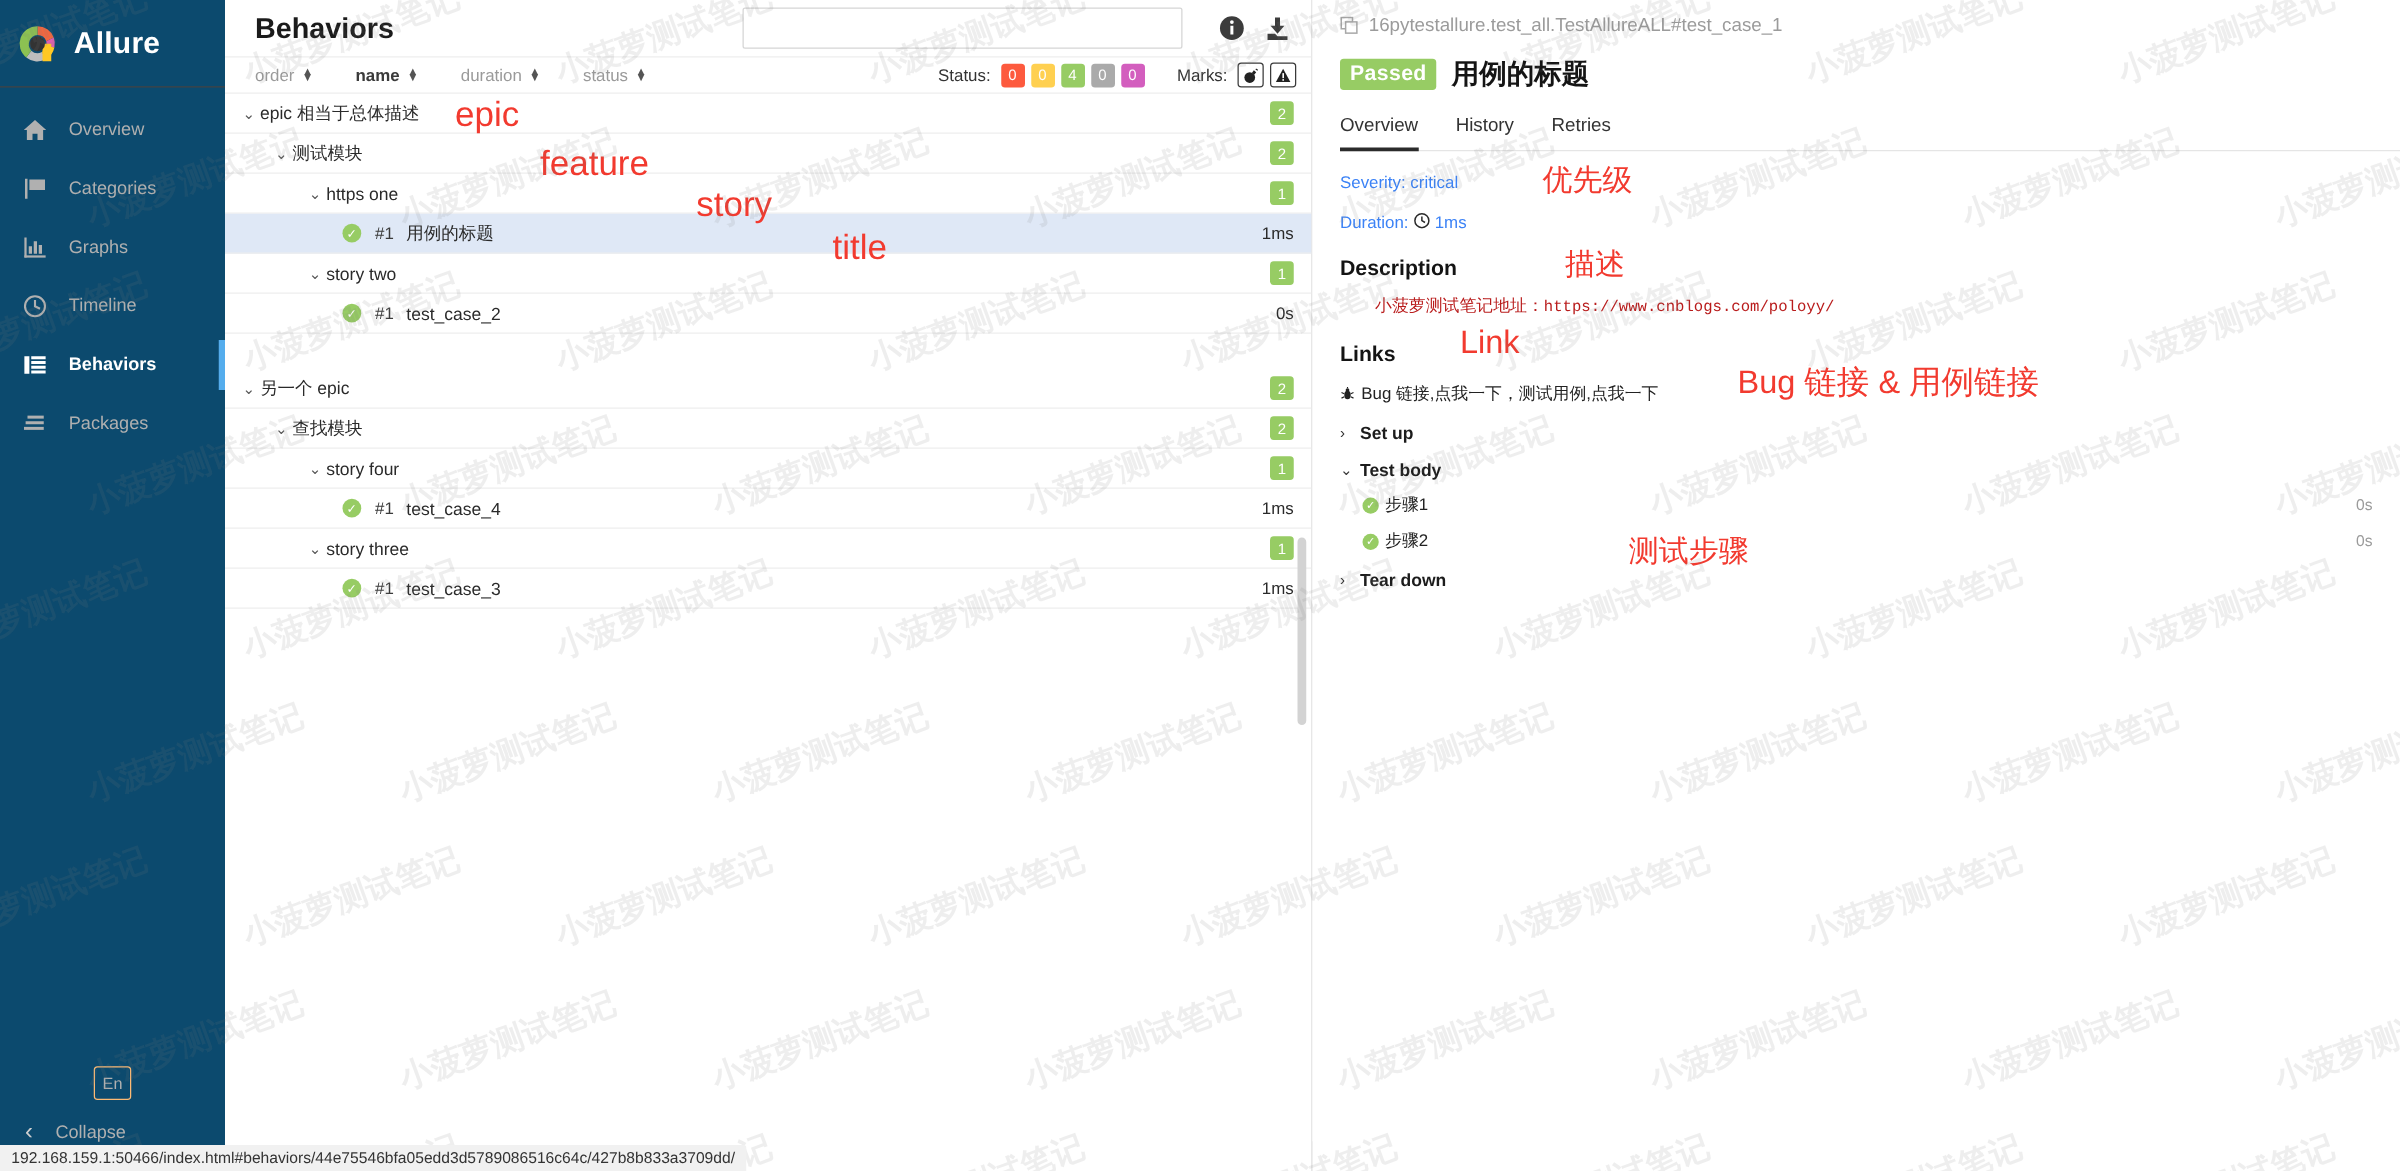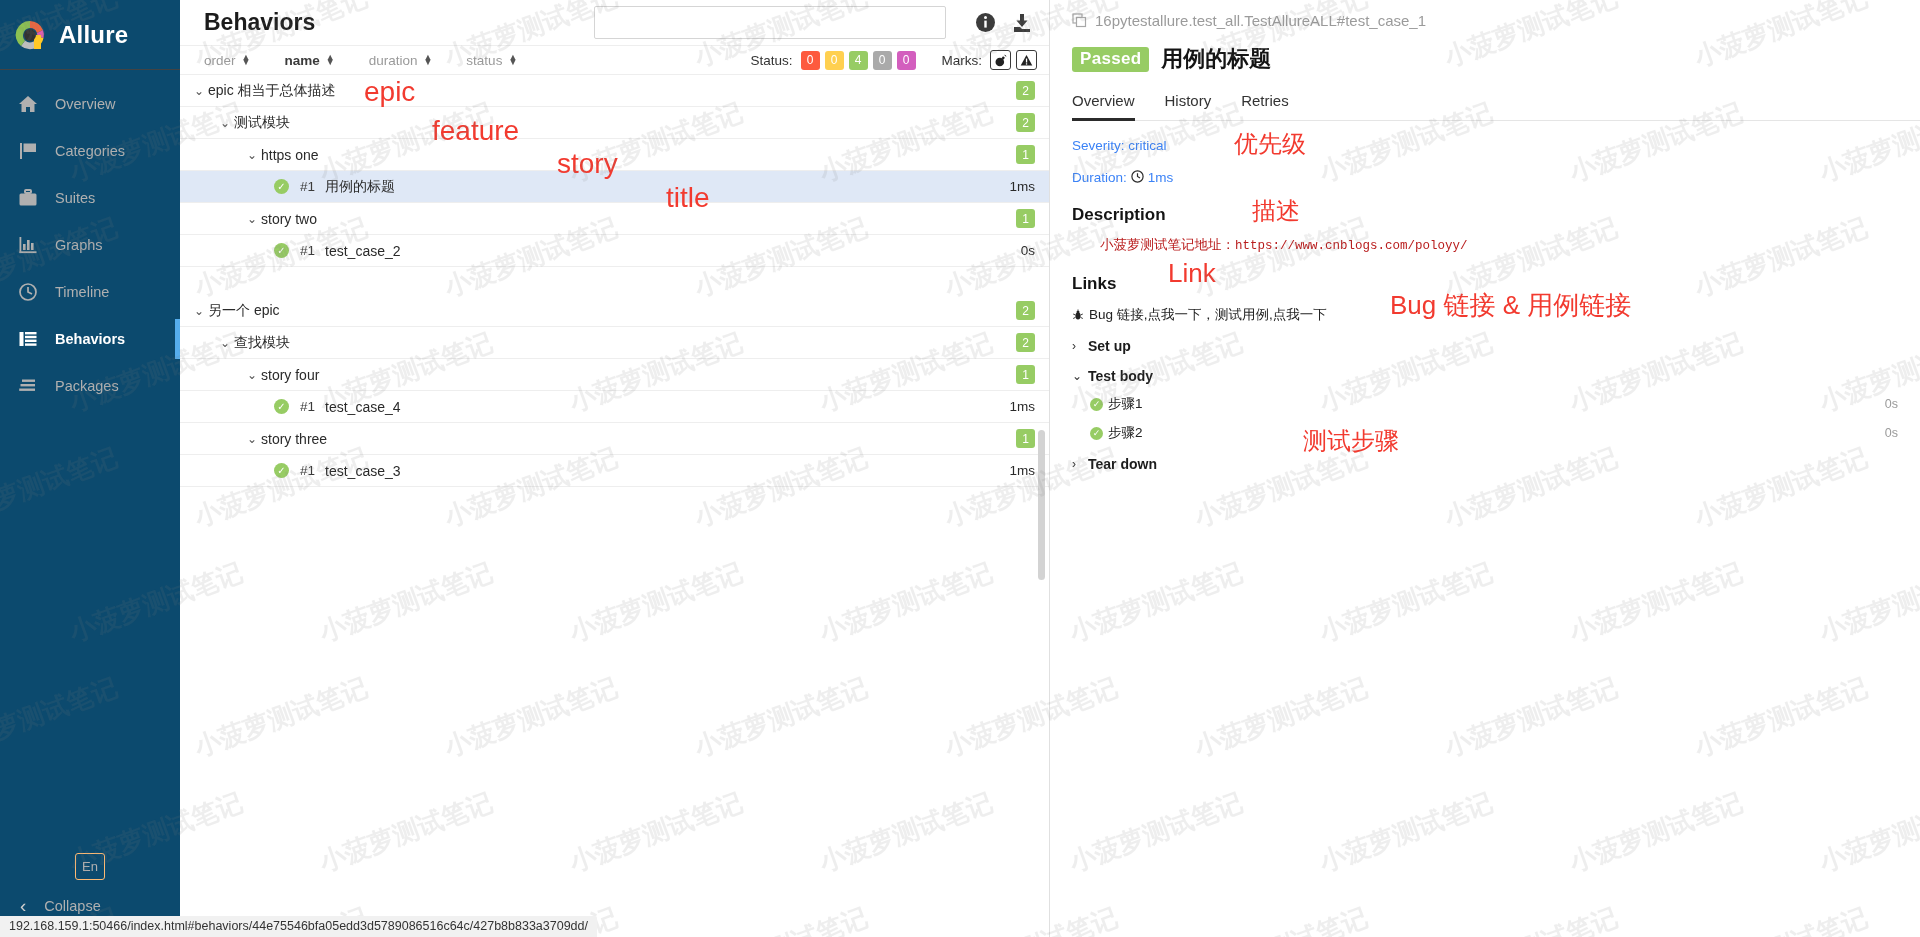--- a/index.html
+++ b/index.html
@@ -265,29 +265,20 @@
         <span>Overview</span>
       </div>
       <div class="nav-item">
         <span class="nav-ico">
           <svg width="20" height="20" viewBox="0 0 20 20" fill="currentColor">
               <rect x="2" y="2" width="2" height="16"></rect>
               <path d="M5.5 2.5 L18 2.5 L18 11 L5.5 11 Z"></path>
             </svg>
         </span>
         <span>Categories</span>
-      </div>
-      <div class="nav-item">
-        <span class="nav-ico">
-          <svg width="20" height="20" viewBox="0 0 20 20" fill="currentColor">
-              <rect x="7" y="2" width="6" height="3" rx="1" fill="none" stroke="currentColor" stroke-width="2"></rect>
-              <rect x="1.5" y="5.5" width="17" height="12" rx="1.5"></rect>
-            </svg>
-        </span>
-        <span>Suites</span>
       </div>
       <div class="nav-item">
         <span class="nav-ico">
           <svg width="20" height="20" viewBox="0 0 20 20" fill="currentColor">
               <rect x="1.5" y="2" width="1.8" height="16"></rect>
               <rect x="1.5" y="16.3" width="17" height="1.8"></rect>
               <rect x="5" y="9" width="2.6" height="6"></rect>
               <rect x="9" y="5" width="2.6" height="10"></rect>
               <rect x="13" y="8" width="2.6" height="7"></rect>
             </svg>

